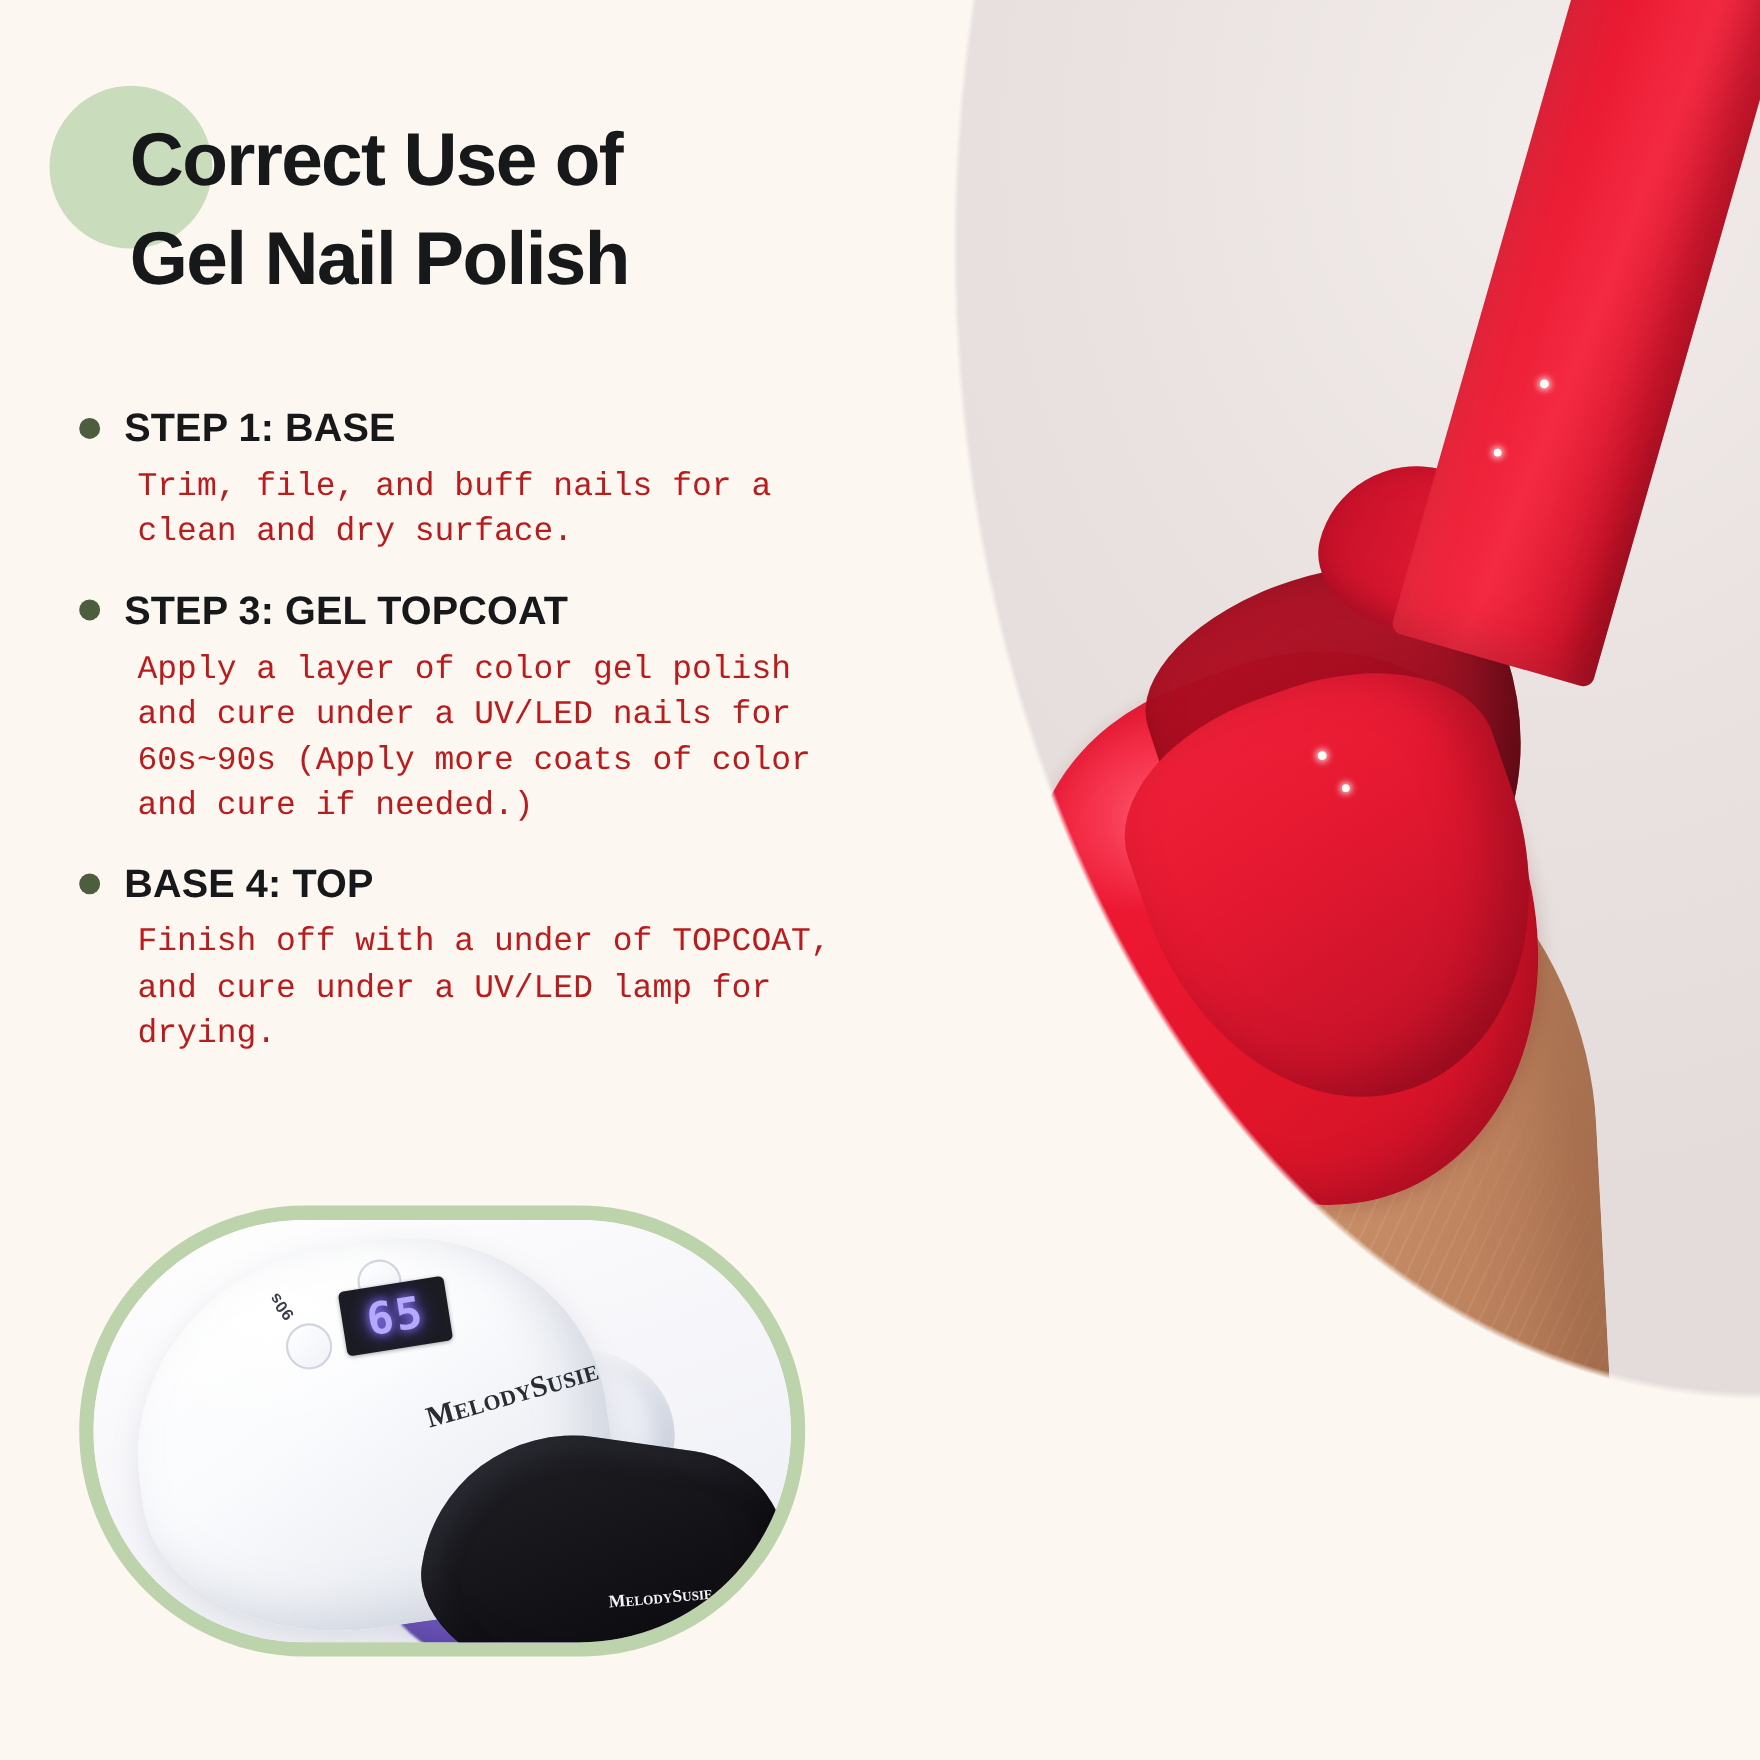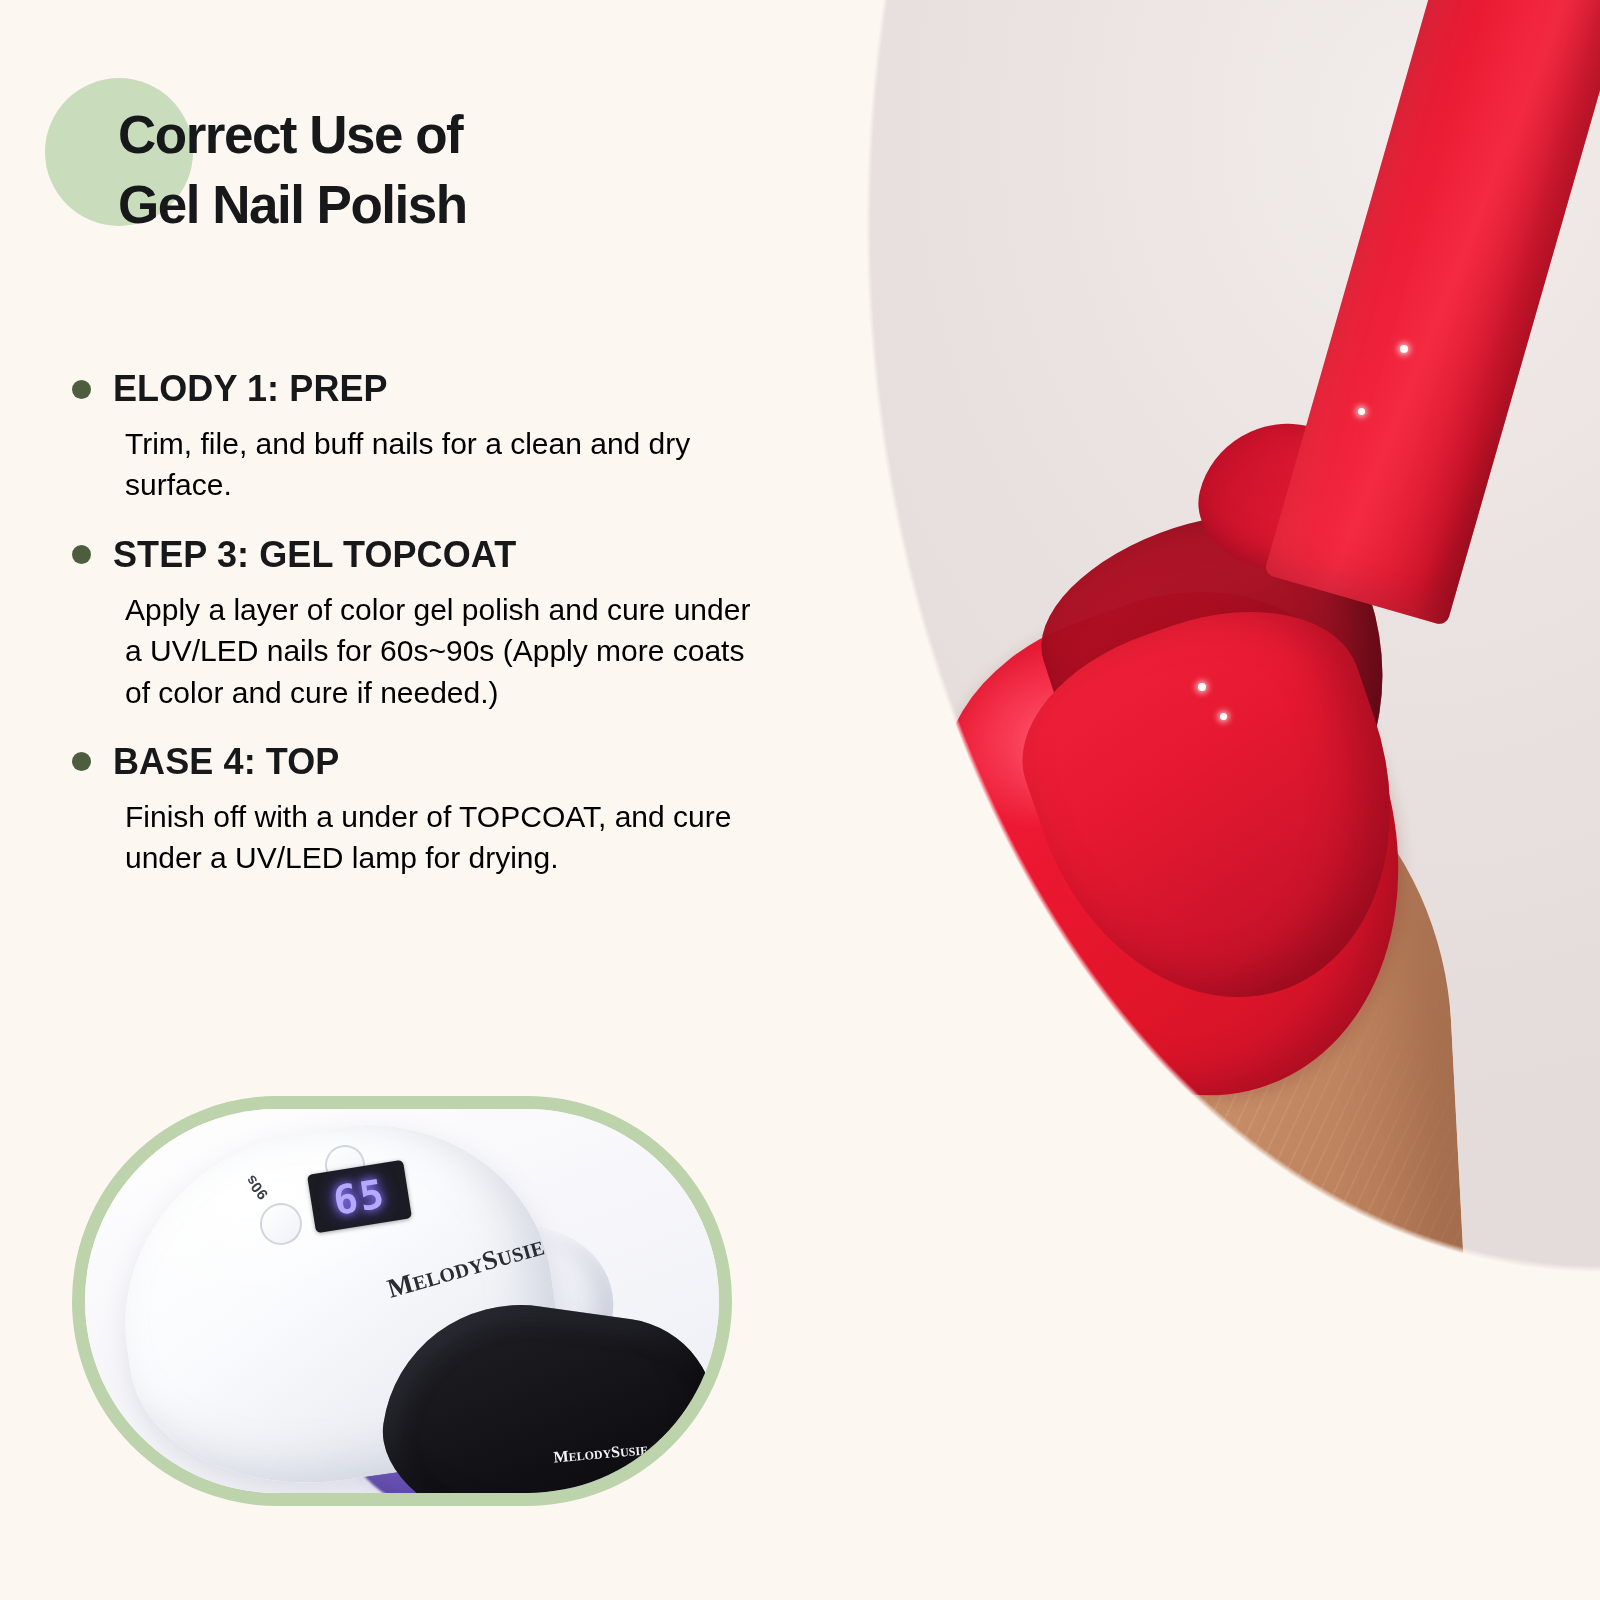--- a/index.html
+++ b/index.html
@@ -133,21 +133,21 @@
     position:absolute;
     left:45px; top:78px;
     width:148px; height:148px;
     border-radius:50%;
     background:#c9dcbc;
   }
   .page-title{
     position:absolute;
     left:118px; top:100px;
     width:680px;
-    font-size:53px;
+    font-size:68px;
     line-height:1.33;
     font-weight:700;
     letter-spacing:-1.5px;
     color:#17181a;
   }
   .title-line{ display:block; white-space:nowrap; }
 
   .steps{
     position:absolute;
     left:72px; top:368px;
@@ -171,22 +171,23 @@
     font-weight:700;
     letter-spacing:.1px;
     color:#17181a;
     white-space:nowrap;
   }
   .step-body{
     margin-left:53px;
     margin-top:13px;
     font-size:30px;
     line-height:1.38;
-    color:#000000;
+    color:#b91c1c;
     max-width:640px;
+    font-family:Liberation Mono, monospace;
   }
 
   
   .lamp-card{
     position:absolute;
     left:72px; top:1096px;
     width:660px; height:410px;
     border:13px solid #bcd3ab;
     border-radius:205px;
     background:#fbfbfd;
@@ -347,21 +348,21 @@
 <h1 class="page-title">
   <span class="title-line">Correct Use of</span>
   <span class="title-line">Gel Nail Polish</span>
 </h1>
 
 <div class="steps">
 
   <div class="step">
     <div class="step-head">
       <span class="bullet"></span>
-      <span class="step-title">ELODY 1: PREP</span>
+      <span class="step-title">STEP 1: BASE</span>
     </div>
     <p class="step-body">Trim, file, and buff nails for a clean and dry surface.</p>
   </div>
 
 
   <div class="step">
     <div class="step-head">
       <span class="bullet"></span>
       <span class="step-title">STEP 3: GEL TOPCOAT</span>
     </div>

